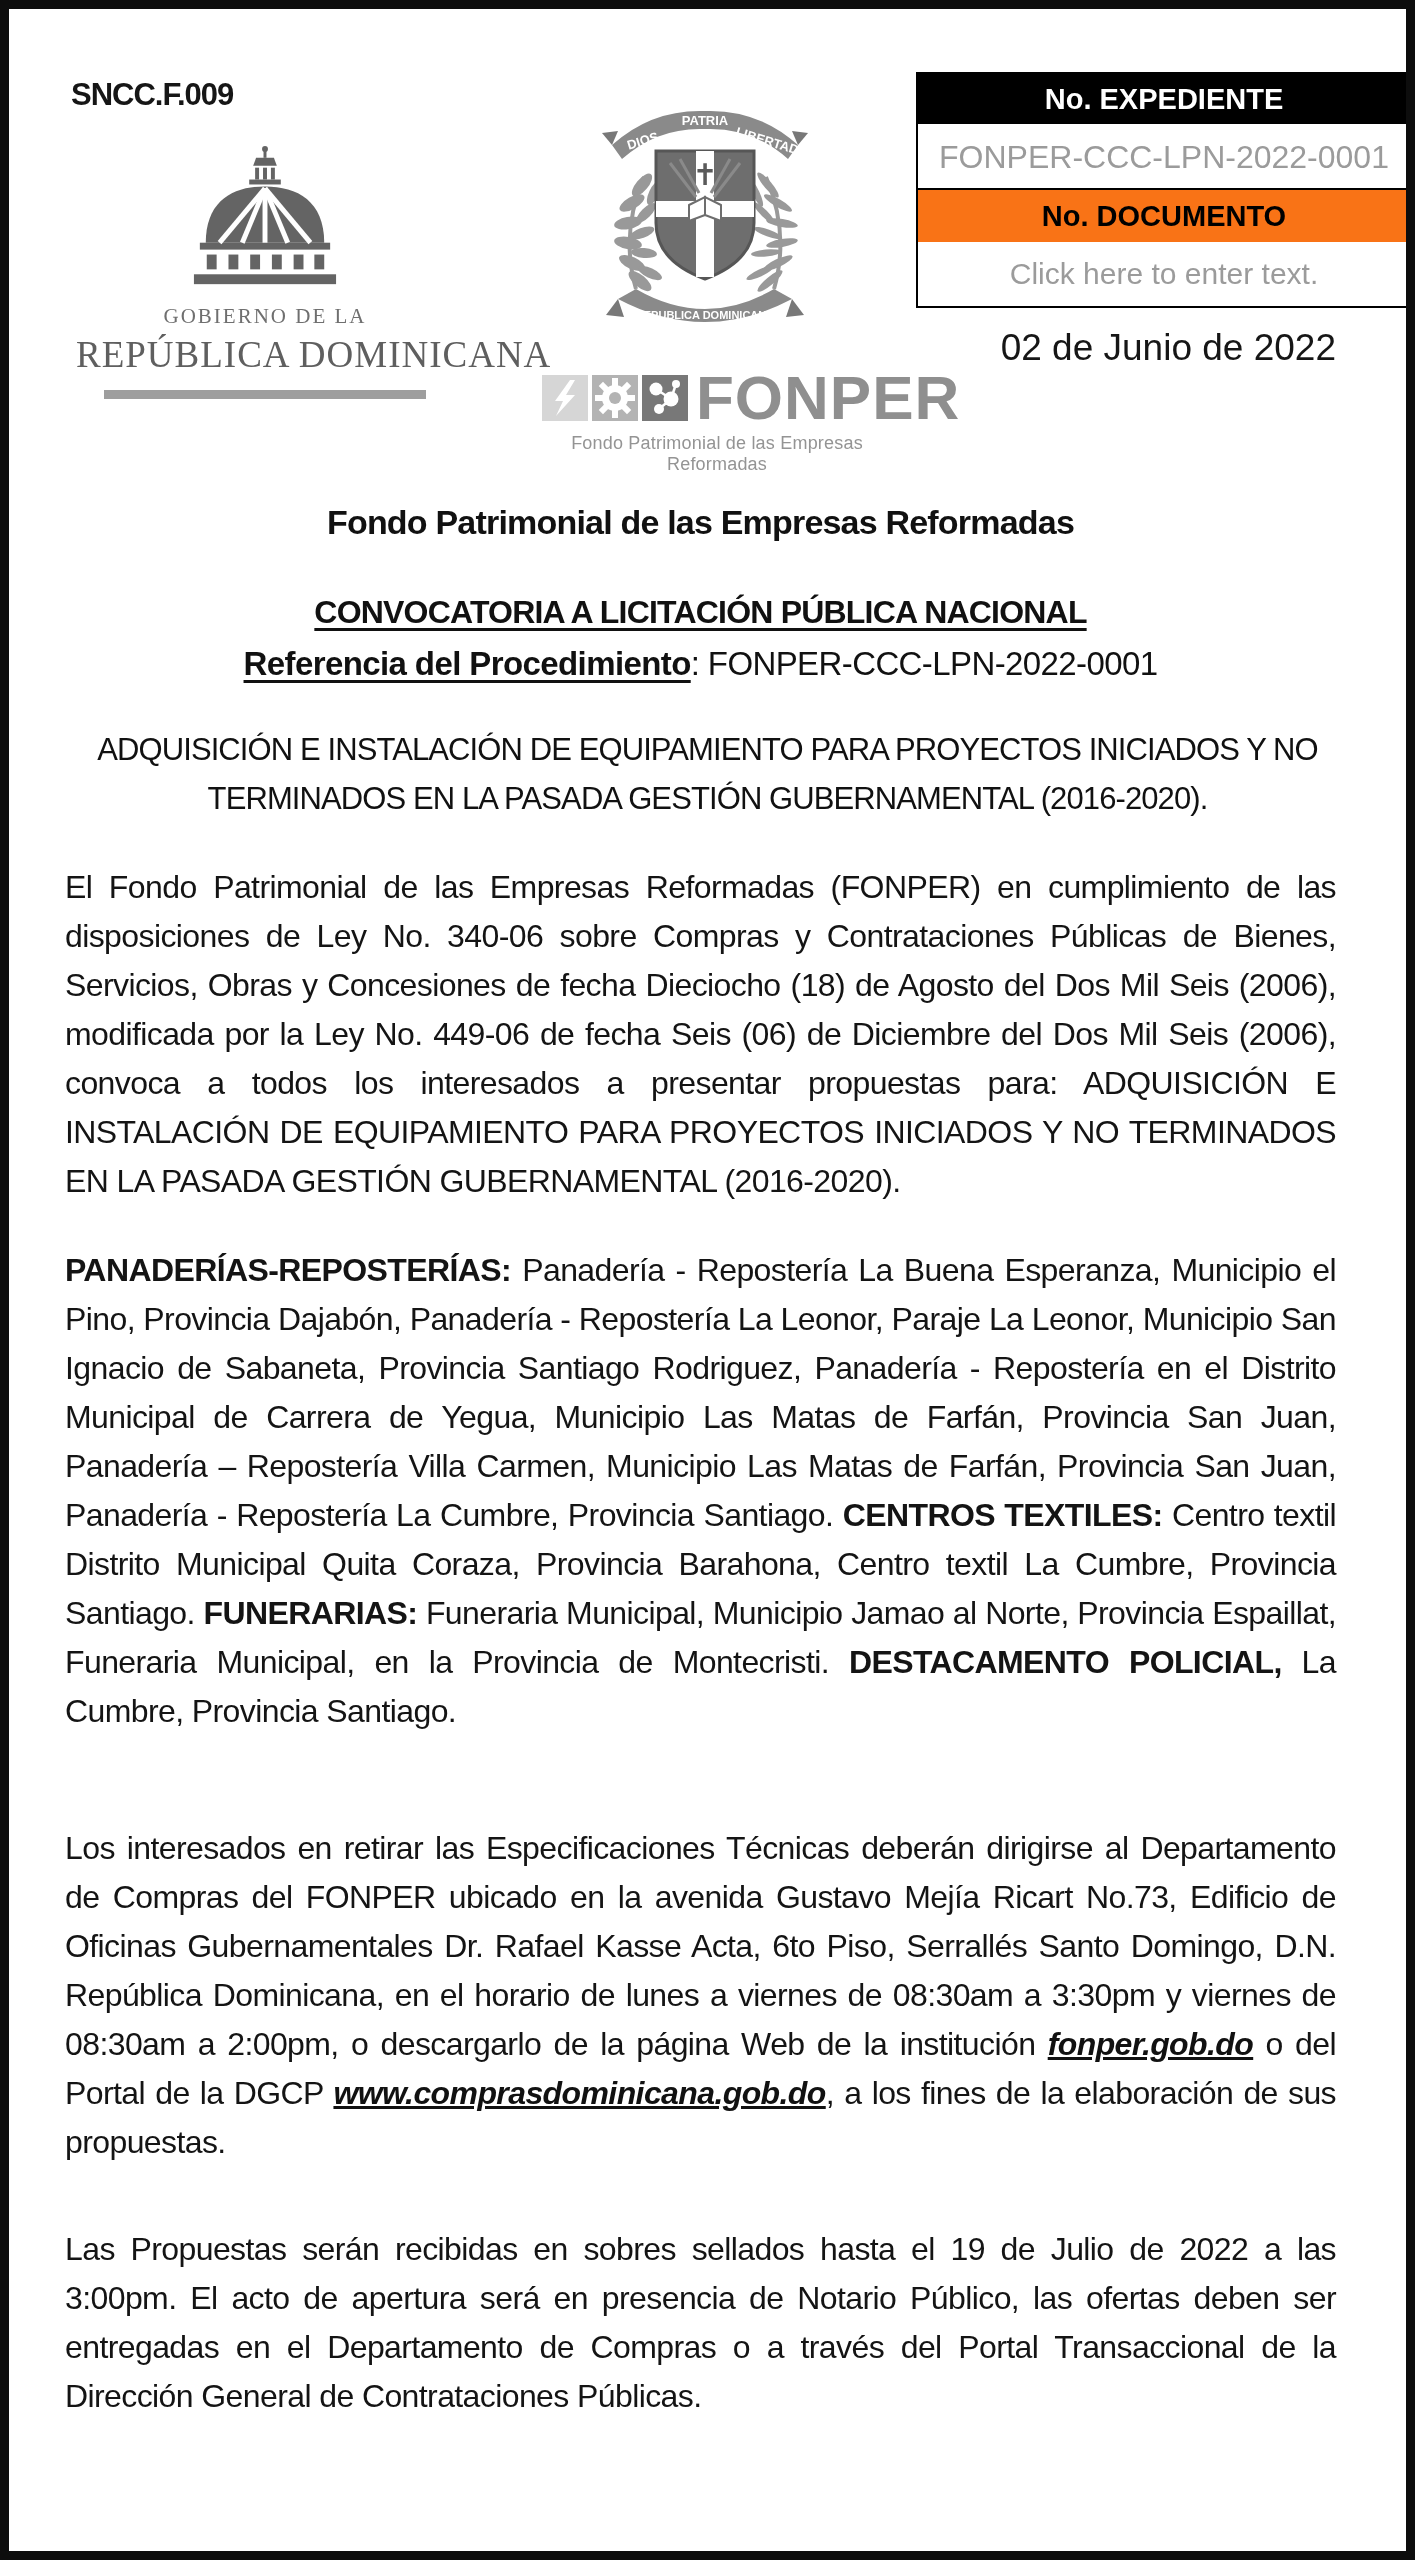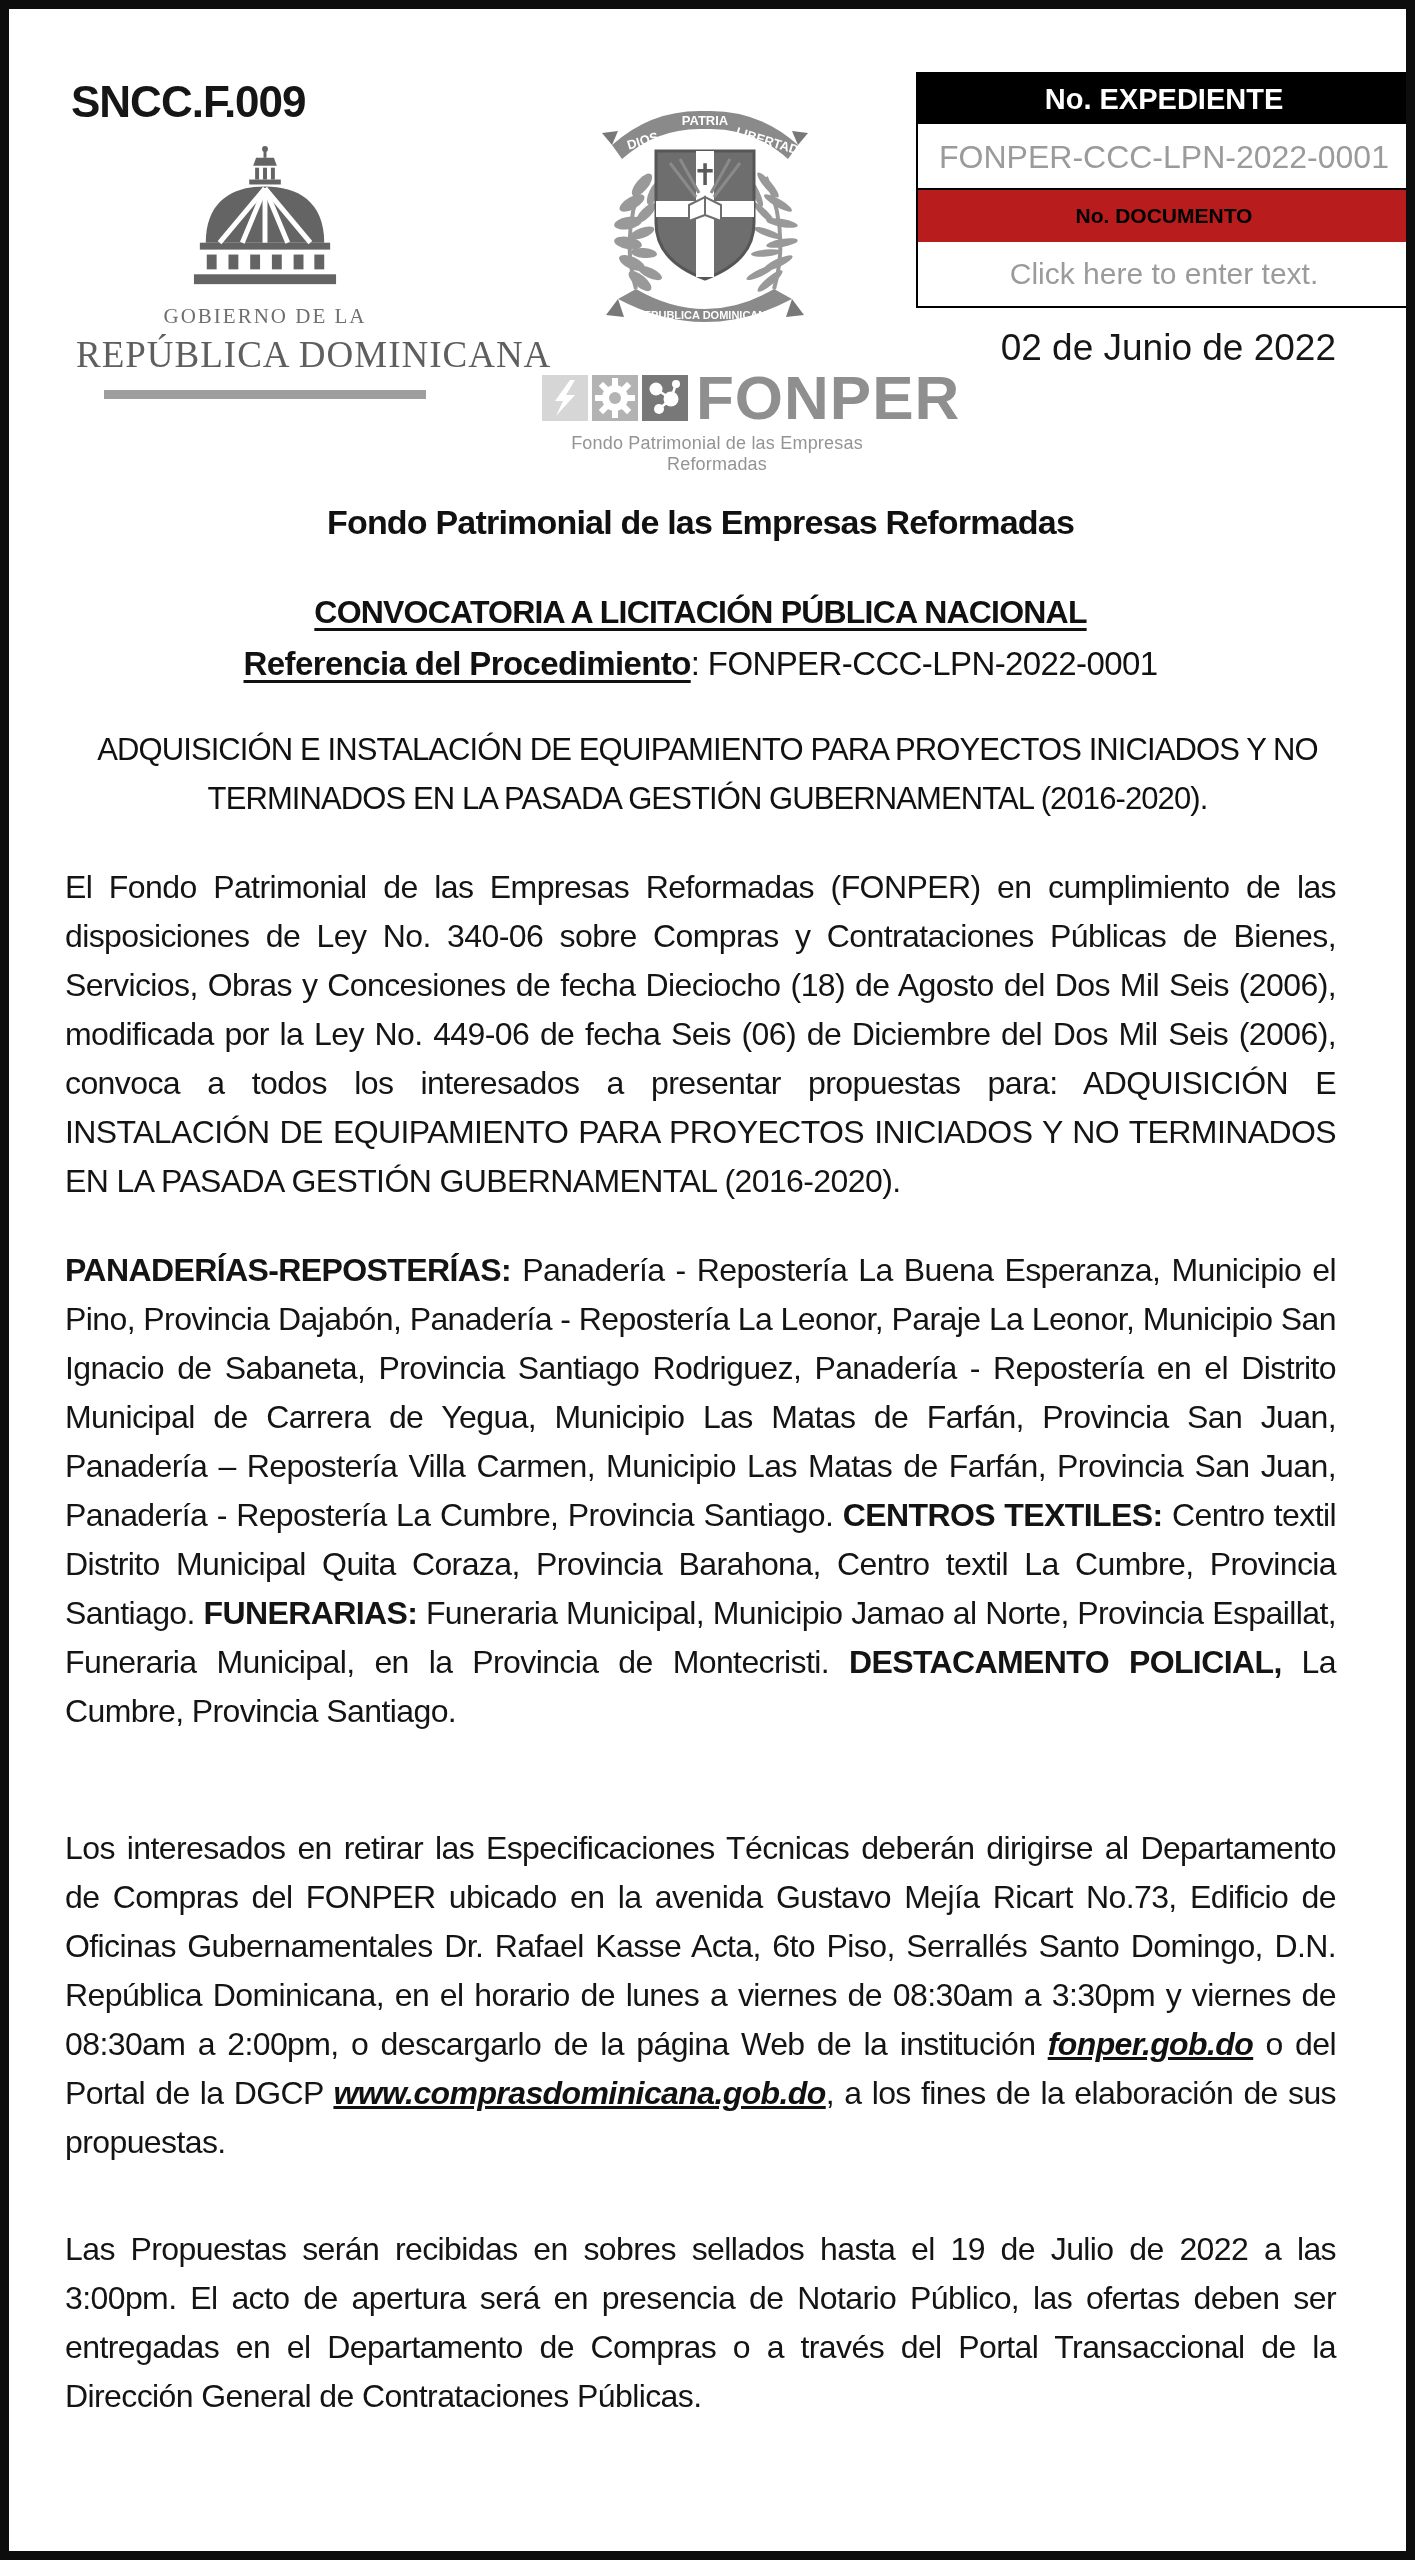--- a/index.html
+++ b/index.html
@@ -14,21 +14,21 @@
     overflow: hidden;
     font-family: "Liberation Sans", sans-serif;
     color: #111111;
   }
 
   
   .header { position: relative; height: 450px; }
 
   .sncc {
     position: absolute; left: 62px; top: 68px;
-    font-size: 44px; font-weight: bold; letter-spacing: -1px; color: #161616;
+    font-size: 31px; font-weight: bold; letter-spacing: -1px; color: #161616;
   }
 
   .gov-logo {
     position: absolute; left: 67px; top: 135px; width: 378px;
     text-align: center;
   }
   .gov-logo .dome { display: block; margin: 0 auto; }
   .gov-line1 {
     font-family: "Liberation Serif", serif;
     font-size: 21px; color: #6f6f6f; letter-spacing: 2px; margin-top: 8px;
@@ -62,22 +62,22 @@
   .expbox .row { width: 100%; text-align: center; }
   .exp-head {
     background: #000000; color: #ffffff; font-weight: bold;
     font-size: 29px; line-height: 50px; height: 50px;
   }
   .exp-value {
     color: #9b9b9b; font-size: 32px; line-height: 66px; height: 66px;
     border-bottom: 2px solid #000;
   }
   .doc-head {
-    background: #b91c1c; color: #000000; font-weight: bold;
-    font-size: 21px; line-height: 52px; height: 52px;
+    background: #f97316; color: #000000; font-weight: bold;
+    font-size: 29px; line-height: 52px; height: 52px;
   }
   .doc-value { color: #9b9b9b; font-size: 30px; line-height: 64px; height: 64px; }
 
   .date-line {
     position: absolute; right: 70px; top: 318px;
     font-size: 37px; color: #161616; margin-left: 43px;
   }
 
   
   .h-org {

